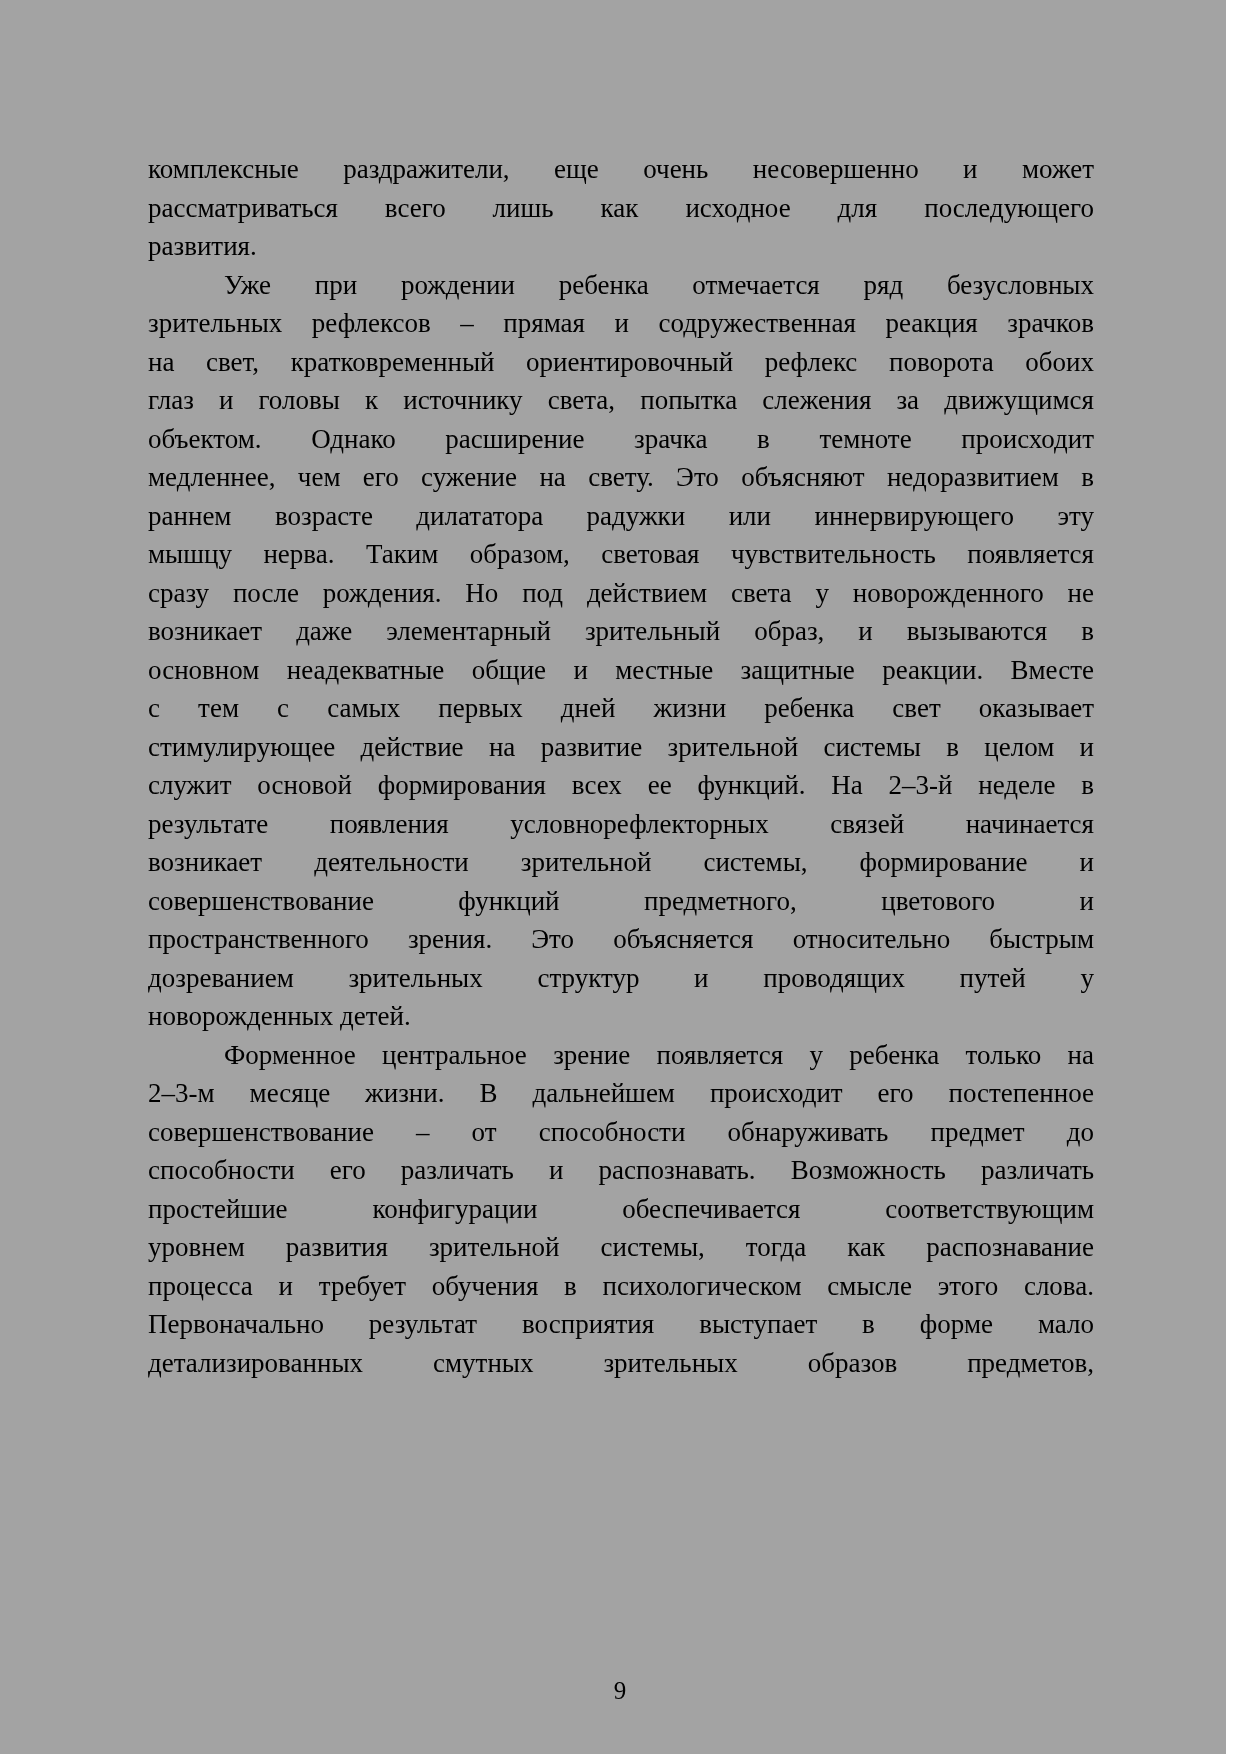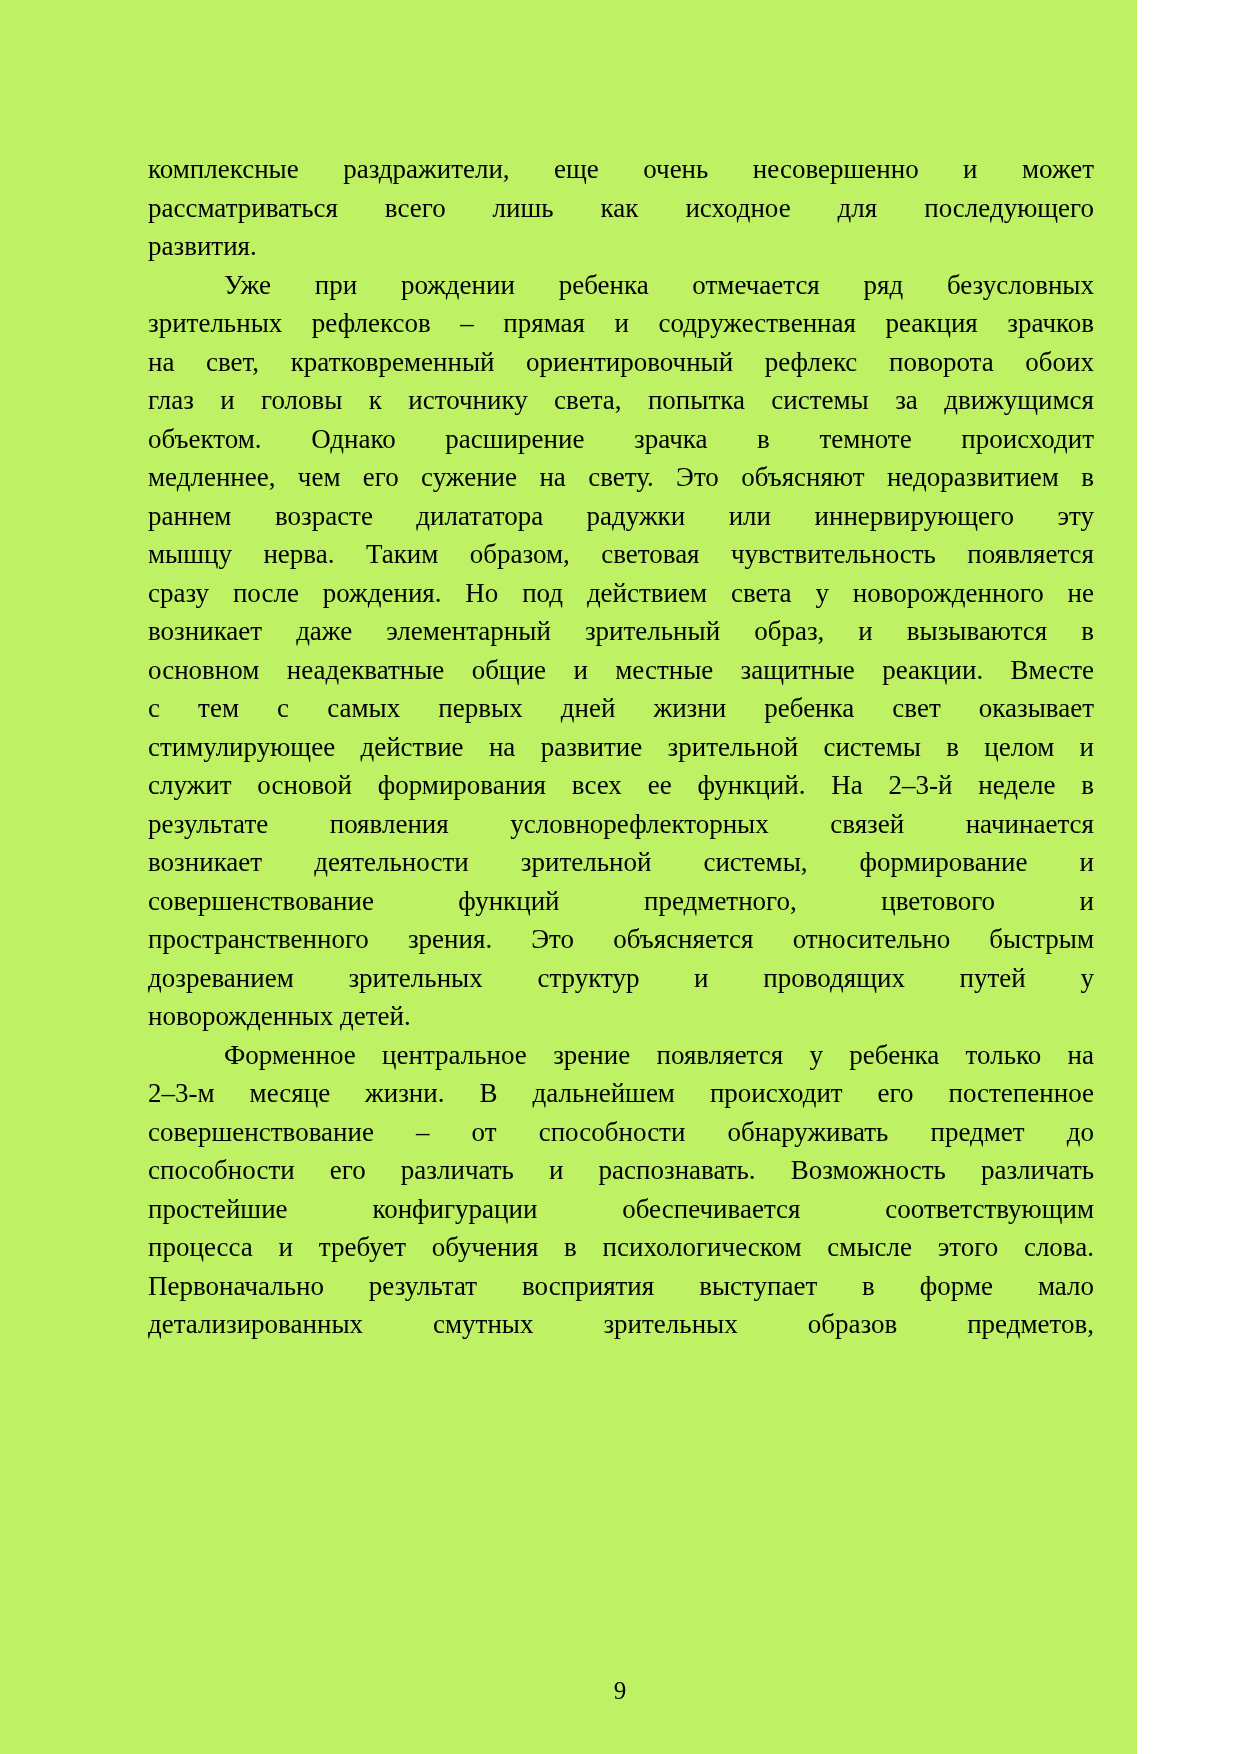--- a/index.html
+++ b/index.html
@@ -11,23 +11,23 @@
       width: 1240px;
       height: 1754px;
       position: relative;
       overflow: hidden;
       font-family: "Liberation Serif", "DejaVu Serif", serif;
       color: #000000;
     }
     .page {
       position: absolute;
       left: 0; top: 0;
-      width: 1137px;
+      width: 1226px;
       height: 1754px;
-      background: #bef264;
+      background: #a3a3a3;
     }
     .text-block {
       position: absolute;
       left: 148px;
       top: 150px;
       width: 946px;
     }
     .line {
       display: block;
       height: 38.5px;
@@ -63,21 +63,21 @@
     <div class="paragraph">
       <span class="line">комплексные раздражители, еще очень несовершенно и может</span>
       <span class="line">рассматриваться всего лишь как исходное для последующего</span>
       <span class="line last">развития.</span>
     </div>
 
     <div class="paragraph">
       <span class="line indent">Уже при рождении ребенка отмечается ряд безусловных</span>
       <span class="line">зрительных рефлексов – прямая и содружественная реакция зрачков</span>
       <span class="line">на свет, кратковременный ориентировочный рефлекс поворота обоих</span>
-      <span class="line">глаз и головы к источнику света, попытка системы за движущимся</span>
+      <span class="line">глаз и головы к источнику света, попытка слежения за движущимся</span>
       <span class="line">объектом. Однако расширение зрачка в темноте происходит</span>
       <span class="line">медленнее, чем его сужение на свету. Это объясняют недоразвитием в</span>
       <span class="line">раннем возрасте дилататора радужки или иннервирующего эту</span>
       <span class="line">мышцу нерва. Таким образом, световая чувствительность появляется</span>
       <span class="line">сразу после рождения. Но под действием света у новорожденного не</span>
       <span class="line">возникает даже элементарный зрительный образ, и вызываются в</span>
       <span class="line">основном неадекватные общие и местные защитные реакции. Вместе</span>
       <span class="line">с тем с самых первых дней жизни ребенка свет оказывает</span>
       <span class="line">стимулирующее действие на развитие зрительной системы в целом и</span>
       <span class="line">служит основой формирования всех ее функций. На 2–3-й неделе в</span>
@@ -88,20 +88,21 @@
       <span class="line">дозреванием зрительных структур и проводящих путей у</span>
       <span class="line last">новорожденных детей.</span>
     </div>
 
     <div class="paragraph">
       <span class="line indent">Форменное центральное зрение появляется у ребенка только на</span>
       <span class="line">2–3-м месяце жизни. В дальнейшем происходит его постепенное</span>
       <span class="line">совершенствование – от способности обнаруживать предмет до</span>
       <span class="line">способности его различать и распознавать. Возможность различать</span>
       <span class="line">простейшие конфигурации обеспечивается соответствующим</span>
+      <span class="line">уровнем развития зрительной системы, тогда как распознавание</span>
       <span class="line">процесса и требует обучения в психологическом смысле этого слова.</span>
       <span class="line">Первоначально результат восприятия выступает в форме мало</span>
       <span class="line">детализированных смутных зрительных образов предметов,</span>
     </div>
 
   </div>
 
   <div class="page-number">9</div>
 </div>
 

